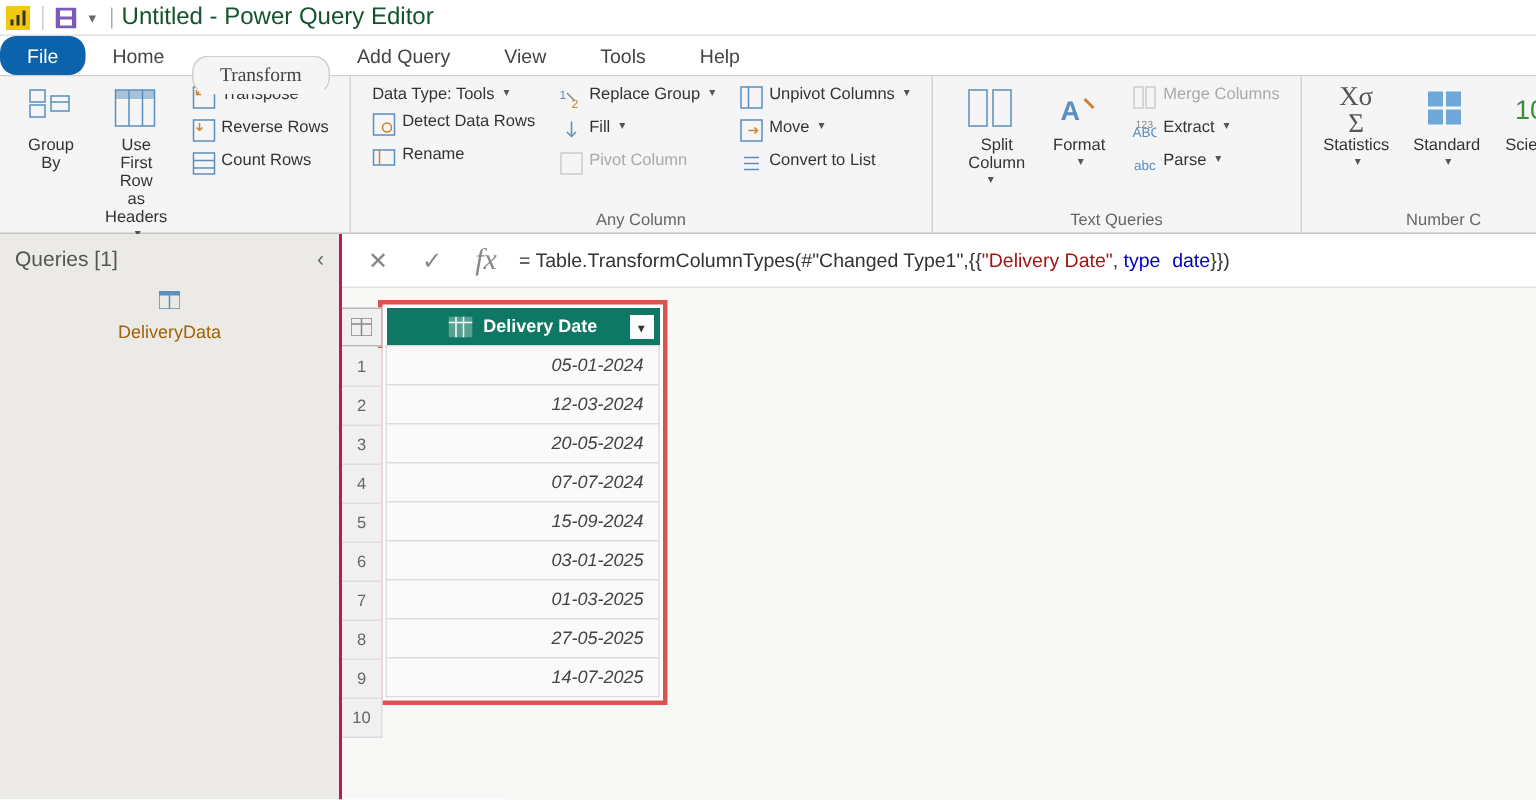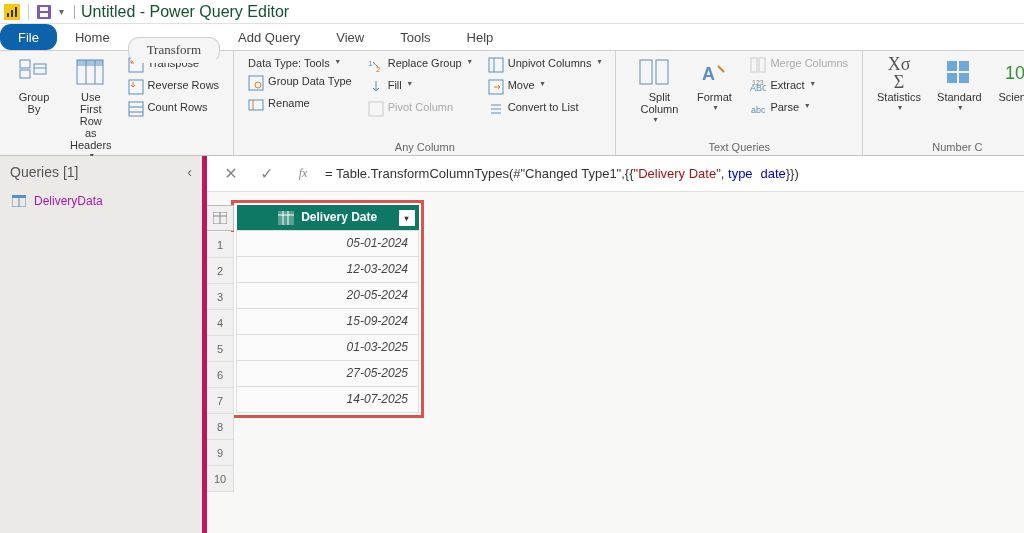--- a/index.html
+++ b/index.html
@@ -30,31 +30,31 @@
     .ribbon-btn-small { display: flex; align-items: flex-start; padding: 2px 4px; cursor: pointer; font-size: 11px; gap: 4px; white-space: nowrap; }
     .ribbon-btn-small .icon-box { width: 16px; height: 16px; display: flex; align-items: center; justify-content: center; }
     .ribbon-col { display: flex; flex-direction: column; gap: 2px; }
     .dropdown-arrow { font-size: 8px; margin-left: 2px; color: #555; }
     .sigma-box { font-family: 'Cambria Math', serif; font-size: 18px; color: #555; line-height: 1; }
     .green-num { color: #3a8b3a; font-size: 18px; font-weight: 300; }
     .grid-icon { color: #5a8fbf; font-size: 18px; }
     
     
     .main { display: flex; height: calc(533px - 24px - 27px - 105px); }
-    .queries-pane { width: 207px; background: #eceae6; border-right: 5px solid #be185d; }
+    .queries-pane { width: 228px; background: #eceae6; border-right: 2px solid #be185d; }
     .queries-header { height: 32px; display: flex; align-items: center; justify-content: space-between; padding: 0 10px; background: #eceae6; color: #555; font-size: 14px; }
     .chevron-left { font-size: 14px; color: #666; cursor: pointer; }
-    .query-item { display: flex; align-items: center; gap: 8px; padding: 6px 12px; font-size: 12px; color: #a21caf; cursor: pointer; }
+    .query-item { display: flex; align-items: center; gap: 8px; padding: 6px 12px; font-size: 12px; color: #a16207; cursor: pointer; flex-direction: column; }
     .table-mini-icon { width: 14px; height: 12px; }
     
     
     .content { flex: 1; display: flex; flex-direction: column; }
     .formula-bar { height: 36px; display: flex; align-items: center; gap: 8px; padding: 0 10px; border-bottom: 1px solid #e0e0e0; }
     .fb-btn { width: 28px; height: 28px; display: flex; align-items: center; justify-content: center; color: #888; cursor: pointer; font-size: 16px; }
-    .fb-fx { font-style: italic; font-family: Georgia, serif; font-size: 12px; }
+    .fb-fx { font-style: italic; font-family: Georgia, serif; font-size: 20px; }
     .formula-text { font-family: Consolas, monospace; font-size: 13px; flex: 1; }
     .formula-text .str { color: #a31515; }
     .formula-text .kw { color: #0000cc; }
     
     
     .grid-area { flex: 1; padding: 8px; background: #f8f8f6; overflow: hidden; }
     .grid-wrap { display: inline-block; border: 3px solid #d9534f; padding: 2px; background: #fff; margin-left: 16px; position: relative; }
     .grid-corner { position: absolute; left: -28px; top: 2px; width: 28px; height: 26px; background: #f0f0f0; border: 1px solid #bbb; display: flex; align-items: center; justify-content: center; }
     .row-headers { position: absolute; left: -28px; top: 29px; }
     .row-header { width: 28px; height: 26px; background: #f0f0f0; border: 1px solid #ddd; border-top: none; display: flex; align-items: center; justify-content: center; color: #666; font-size: 11px; }
@@ -172,21 +172,21 @@
           <span>Data Type: Tools</span>
             <span class="dropdown-arrow">▾</span>
         </div>
         <div class="ribbon-btn-small">
           <span class="icon-box">
               <svg width="16" height="16">
                 <rect x="1" y="1" width="14" height="14" fill="none" stroke="#5a8fbf"></rect>
                 <circle cx="10" cy="10" r="3" fill="none" stroke="#d08030"></circle>
               </svg>
             </span>
-          <span>Group Data Type</span>
+          <span>Detect Data Rows</span>
         </div>
         <div class="ribbon-btn-small">
           <span class="icon-box">
               <svg width="16" height="16">
                 <rect x="1" y="3" width="14" height="10" fill="none" stroke="#5a8fbf"></rect>
                 <line x1="5" y1="3" x2="5" y2="13" stroke="#d08030"></line>
               </svg>
             </span>
           <span>Rename</span>
         </div>
@@ -412,21 +412,27 @@
             <tr>
                 <td class="data-cell">05-01-2024</td>
               </tr>
             <tr>
                 <td class="data-cell">12-03-2024</td>
               </tr>
             <tr>
                 <td class="data-cell">20-05-2024</td>
               </tr>
             <tr>
+                <td class="data-cell">07-07-2024</td>
+              </tr>
+            <tr>
                 <td class="data-cell">15-09-2024</td>
+              </tr>
+            <tr>
+                <td class="data-cell">03-01-2025</td>
               </tr>
             <tr>
                 <td class="data-cell">01-03-2025</td>
               </tr>
             <tr>
                 <td class="data-cell">27-05-2025</td>
               </tr>
             <tr>
                 <td class="data-cell">14-07-2025</td>
               </tr>

